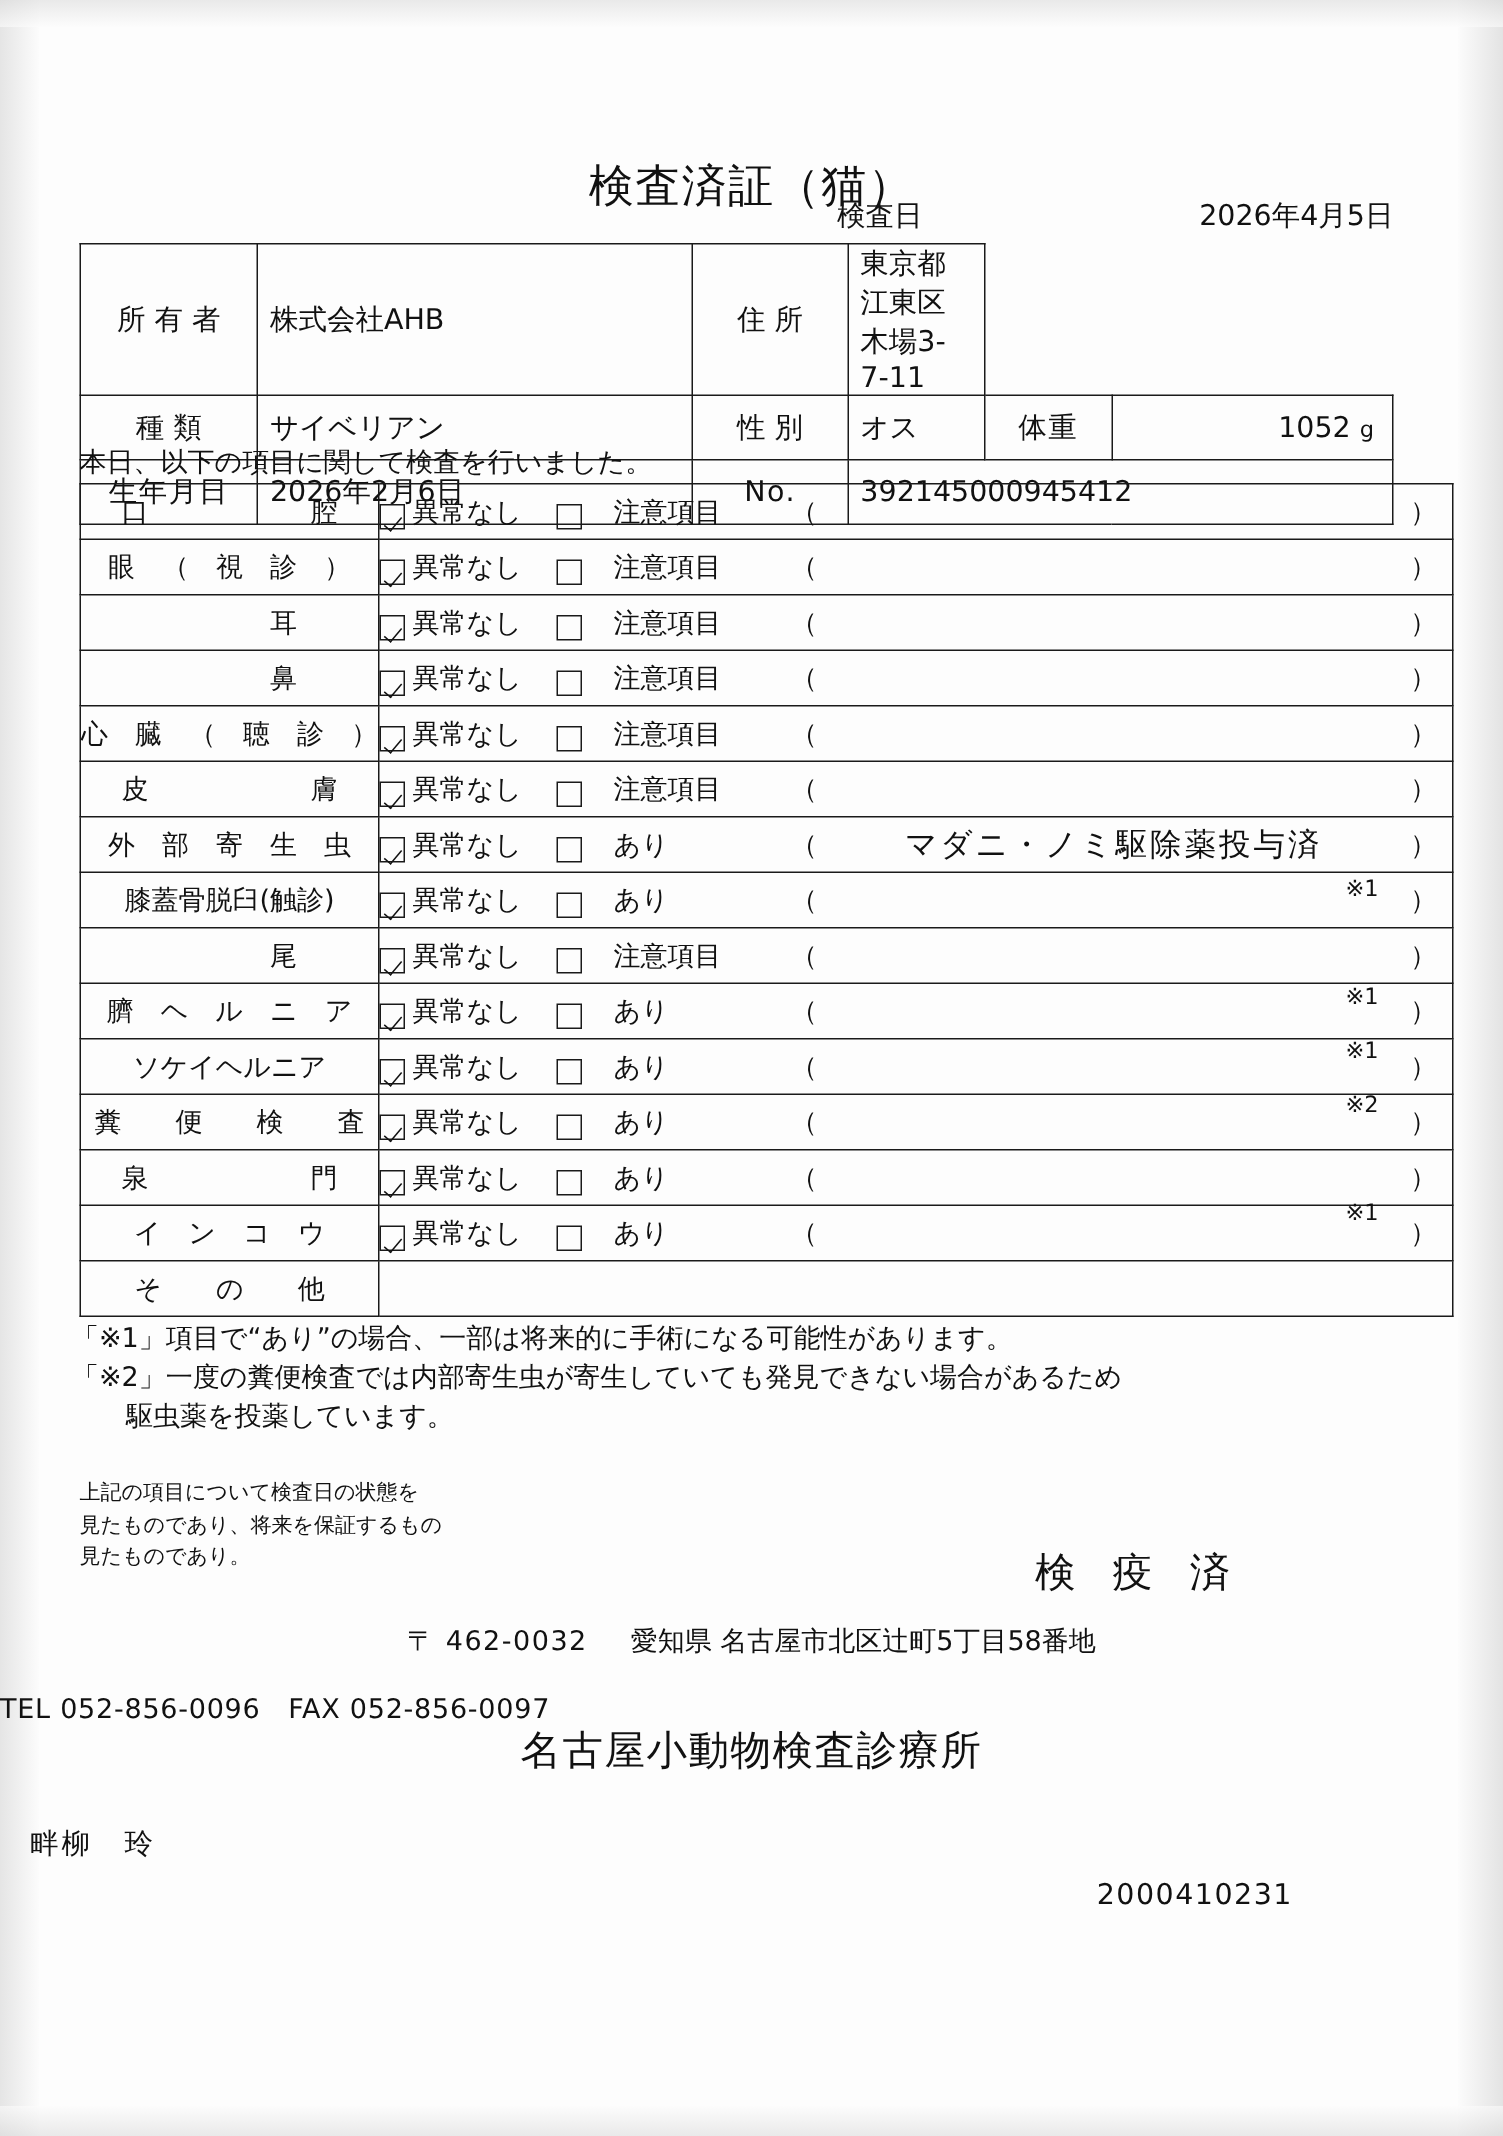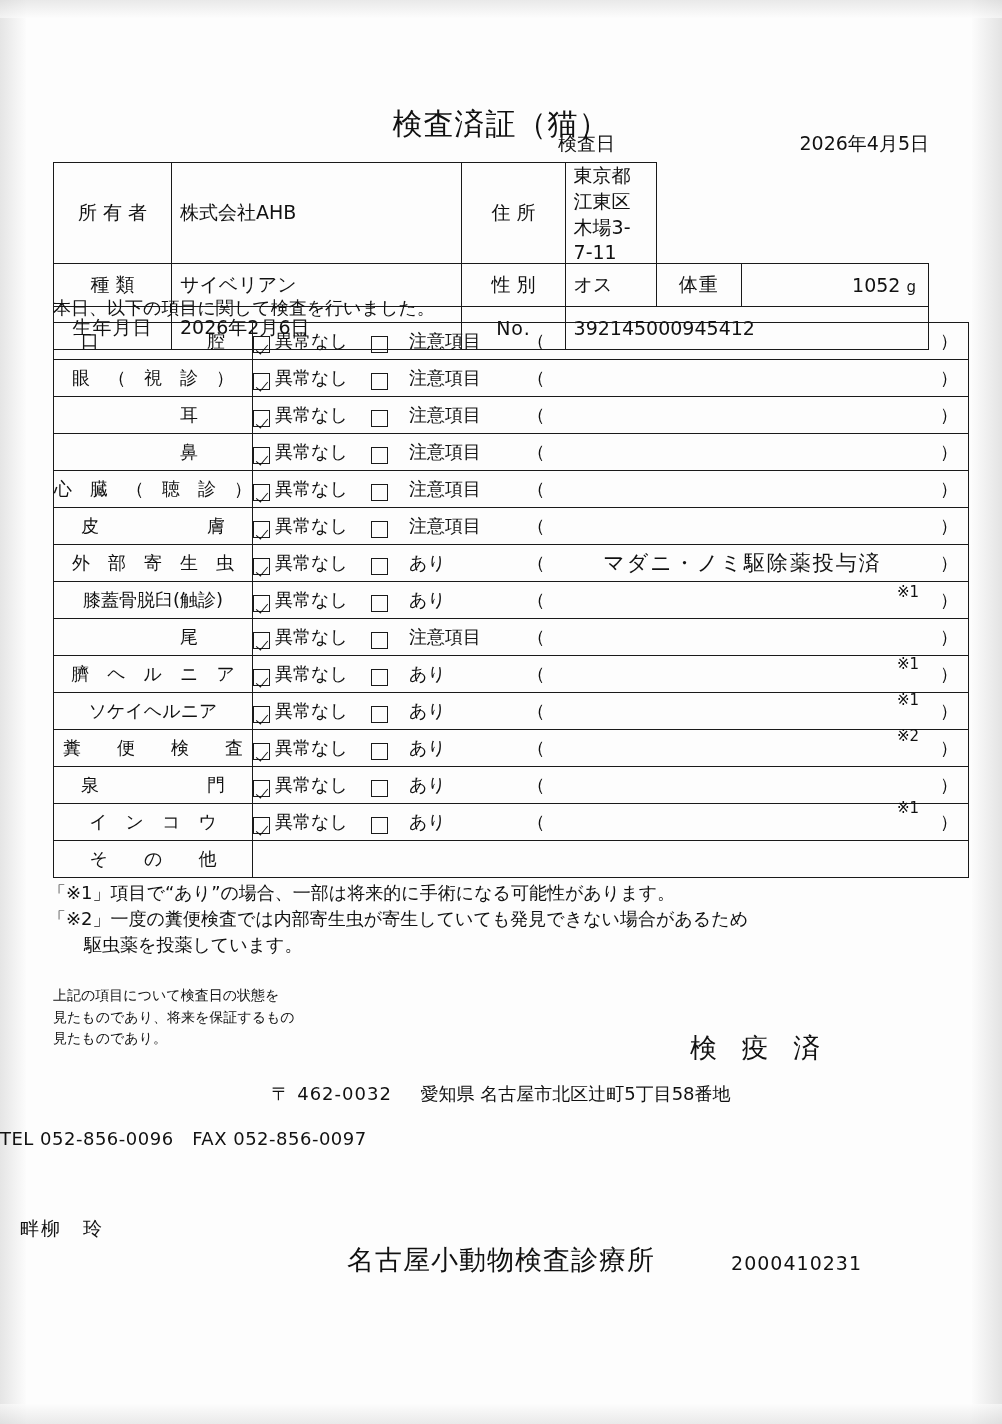--- a/index.html
+++ b/index.html
@@ -220,21 +220,21 @@
     left: 0;
     top: 1127px;
     width: 1002px;
     text-align: left;
     font-size: 18px;
     letter-spacing: 0.5px;
   }
   .clinic {
     position: absolute;
     left: 0;
-    top: 1242px;
+    top: 1149px;
     width: 1002px;
     text-align: center;
     font-size: 27px;
     letter-spacing: 1px;
   }
   .doctor {
     position: absolute;
     left: 0;
     top: 1216px;
     width: 1002px;

